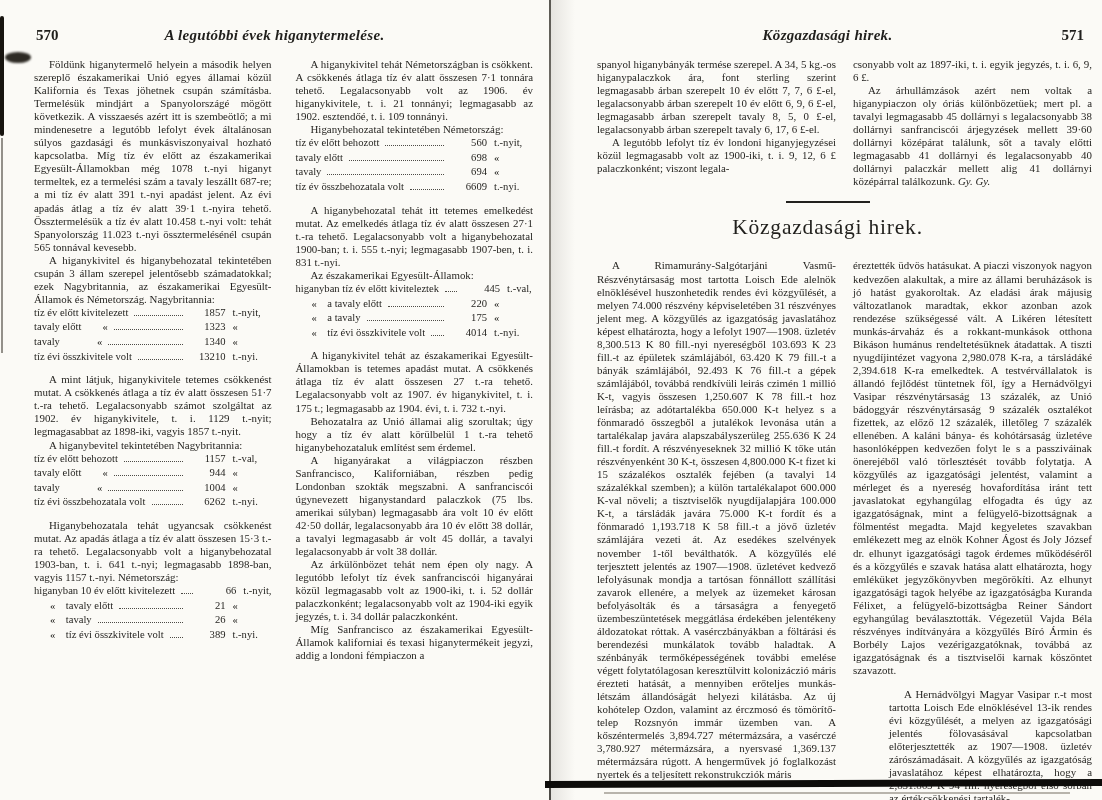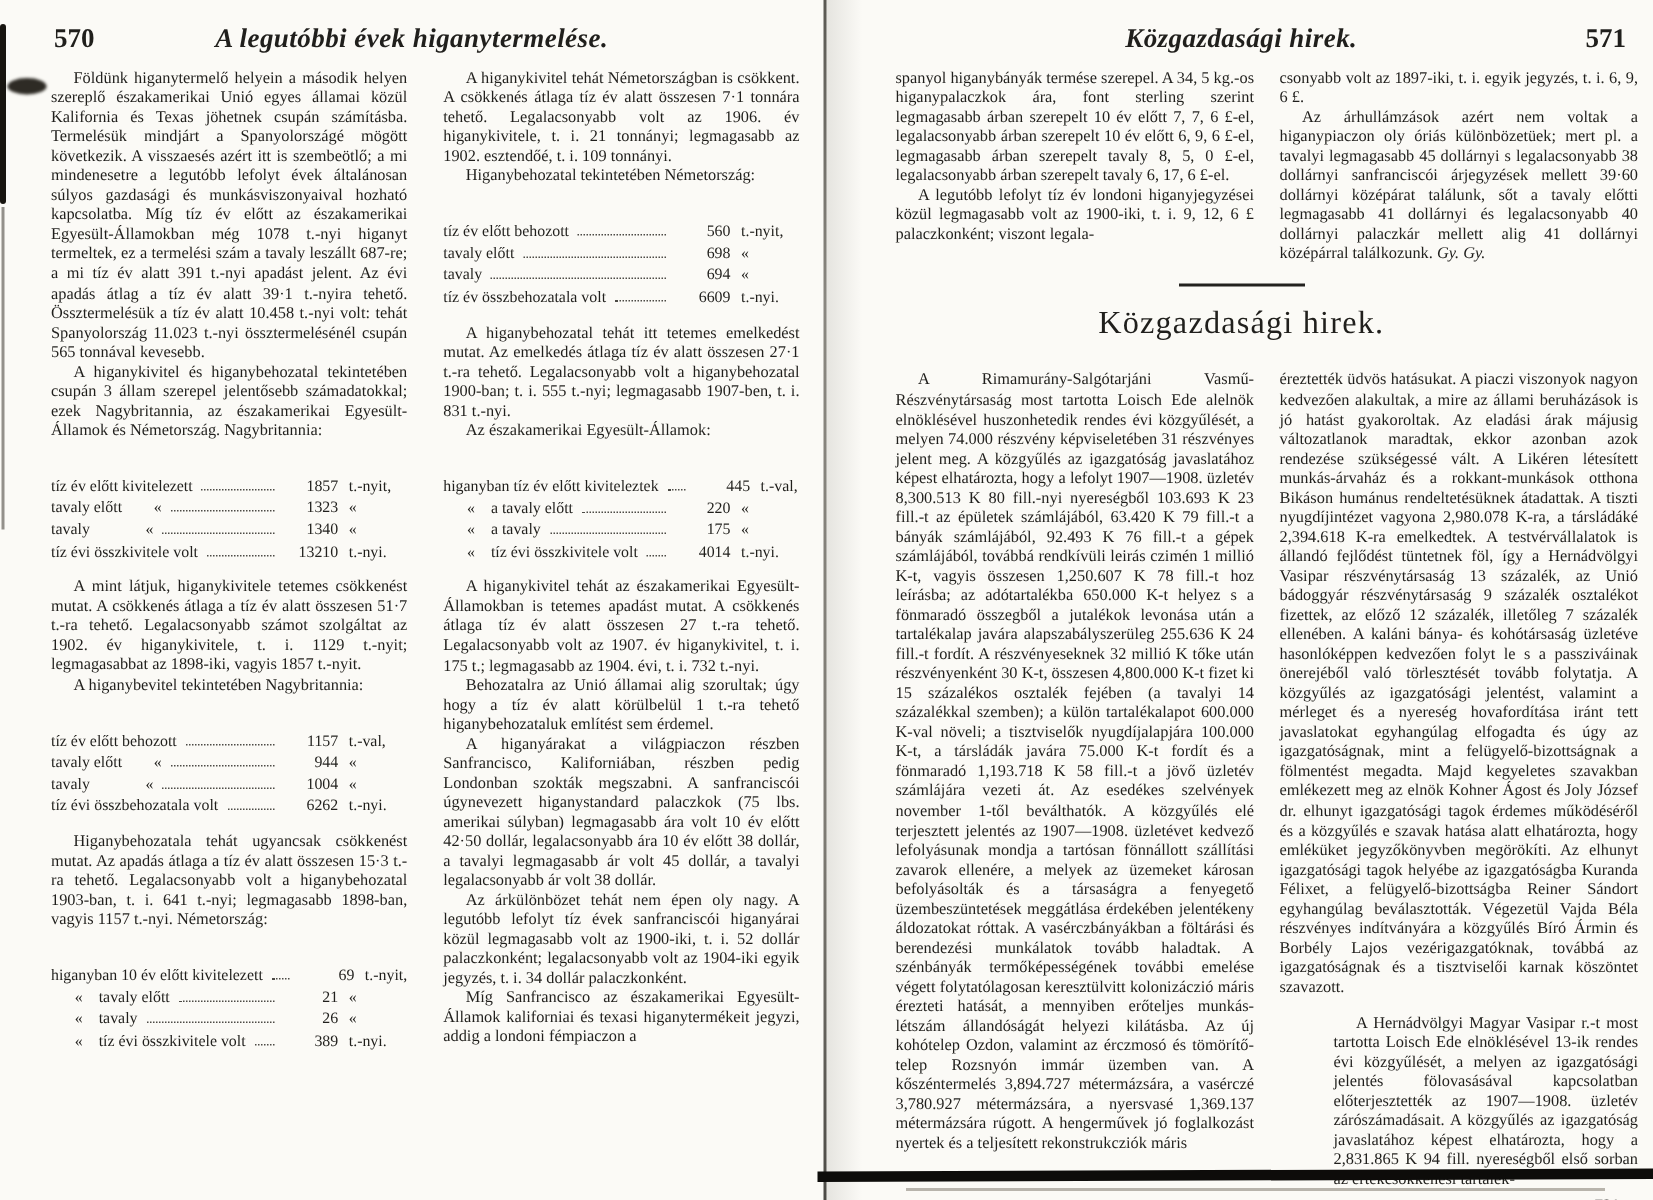--- a/index.html
+++ b/index.html
@@ -6,39 +6,39 @@
   body{
     width:1102px;height:800px;overflow:hidden;
     background:#fbfaf6;
     font-family:"Liberation Serif","DejaVu Serif",serif;
     color:#201f1c;
   }
   .spread{position:relative;width:1102px;height:800px;}
   .page{position:absolute;top:0;height:800px;overflow:hidden;box-sizing:border-box;}
   .page-left{left:0;width:549px;}
   .page-right{left:553px;width:549px;}
-  .page-header{position:relative;height:22px;margin-top:15px;font-size:18px;}
+  .page-header{position:relative;height:22px;margin-top:27px;font-size:15px;}
   .pagenum{font-weight:bold;position:absolute;top:0;}
   .pagenum.pn-left{left:36px;}
   .pagenum.pn-right{right:18px;}
   .running-title{
     position:absolute;left:0;right:0;text-align:center;
     font-style:italic;font-weight:bold;letter-spacing:0.3px;
   }
   .cols{display:flex;box-sizing:border-box;}
   .page-left .cols{padding:9px 16px 0 34px;gap:24px;}
   .page-right .cols{padding:9px 10px 0 44px;gap:17px;}
   .col{flex:1 1 0;min-width:0;
     font-size:10.9px;line-height:13.05px;text-align:justify;}
   .col p{margin:0;text-indent:15px;}
   .col p.flush{text-indent:0;}
   .col p.gap-top{margin-top:11px;margin-left:36px;}
   .lead{font-weight:normal;}
   .sig{font-style:italic;}
-  .dtable{margin:24px 0 9px;font-size:10.6px;}
+  .dtable{margin:0 0 9px;font-size:10.6px;}
   .trow{display:flex;align-items:baseline;line-height:14.6px;white-space:nowrap;}
   .tlabel{flex:0 0 auto;}
   .leader{flex:1 1 auto;min-width:12px;border-bottom:1px dotted #4d4b46;margin:0 5px 3px 6px;}
   .tvalue{flex:0 0 38px;text-align:right;}
   .tunit{flex:0 0 46px;padding-left:7px;box-sizing:border-box;}
   .heading-band{text-align:center;margin:13px 0 11px;}
   .section-rule{width:84px;height:2px;background:#22211e;margin:0 auto 12px;}
   .section-heading{
     font-size:21.5px;line-height:24px;font-weight:normal;
     letter-spacing:0.8px;margin:0;
@@ -123,21 +123,21 @@
               <span class="leader"></span>
               <span class="tvalue">6262</span>
               <span class="tunit">t.-nyi.</span>
             </div>
         </div>
         <p>Higanybehozatala tehát ugyancsak csökkenést mutat. Az apadás átlaga a tíz év alatt összesen 15·3 t.-ra tehető. Legalacsonyabb volt a higanybehozatal 1903-ban, t. i. 641 t.-nyi; legmagasabb 1898-ban, vagyis 1157 t.-nyi. Németország:</p>
         <div class="dtable">
           <div class="trow">
               <span class="tlabel">higanyban 10 év előtt kivitelezett</span>
               <span class="leader"></span>
-              <span class="tvalue">69</span>
+              <span class="tvalue">66</span>
               <span class="tunit">t.-nyit,</span>
             </div>
           <div class="trow">
               <span class="tlabel">  « tavaly előtt</span>
               <span class="leader"></span>
               <span class="tvalue">21</span>
               <span class="tunit">«</span>
             </div>
           <div class="trow">
               <span class="tlabel">  « tavaly</span>

